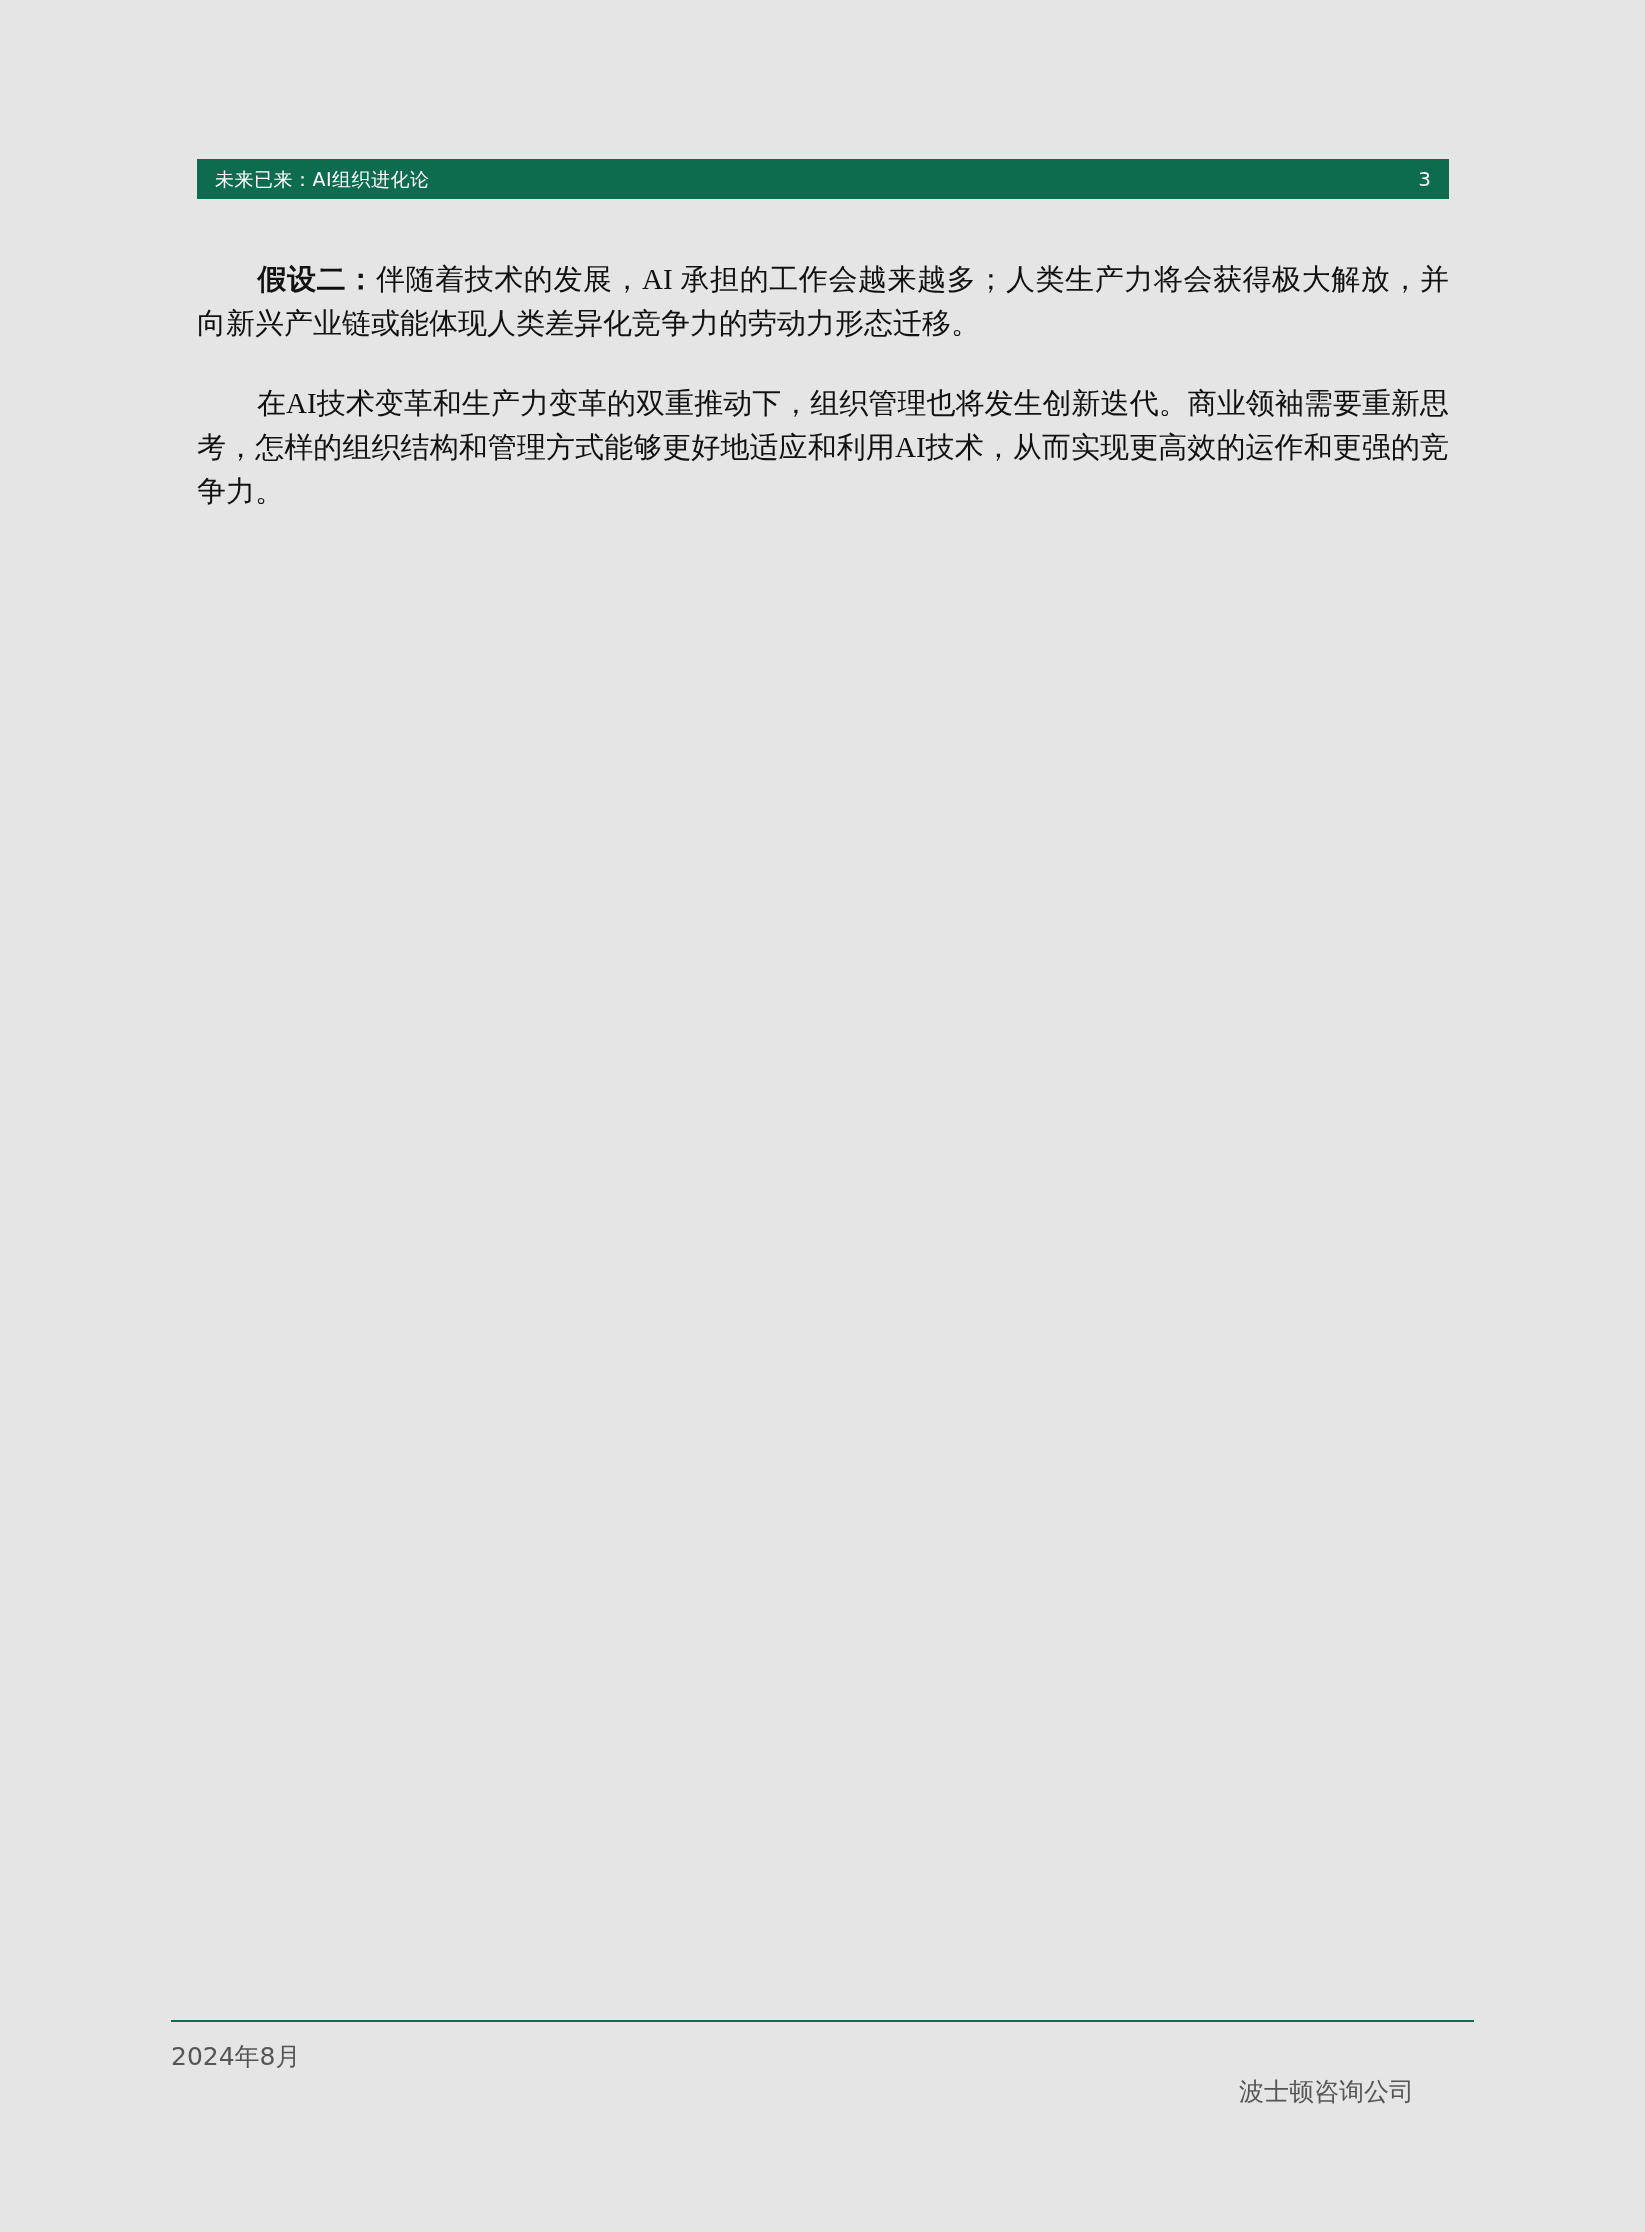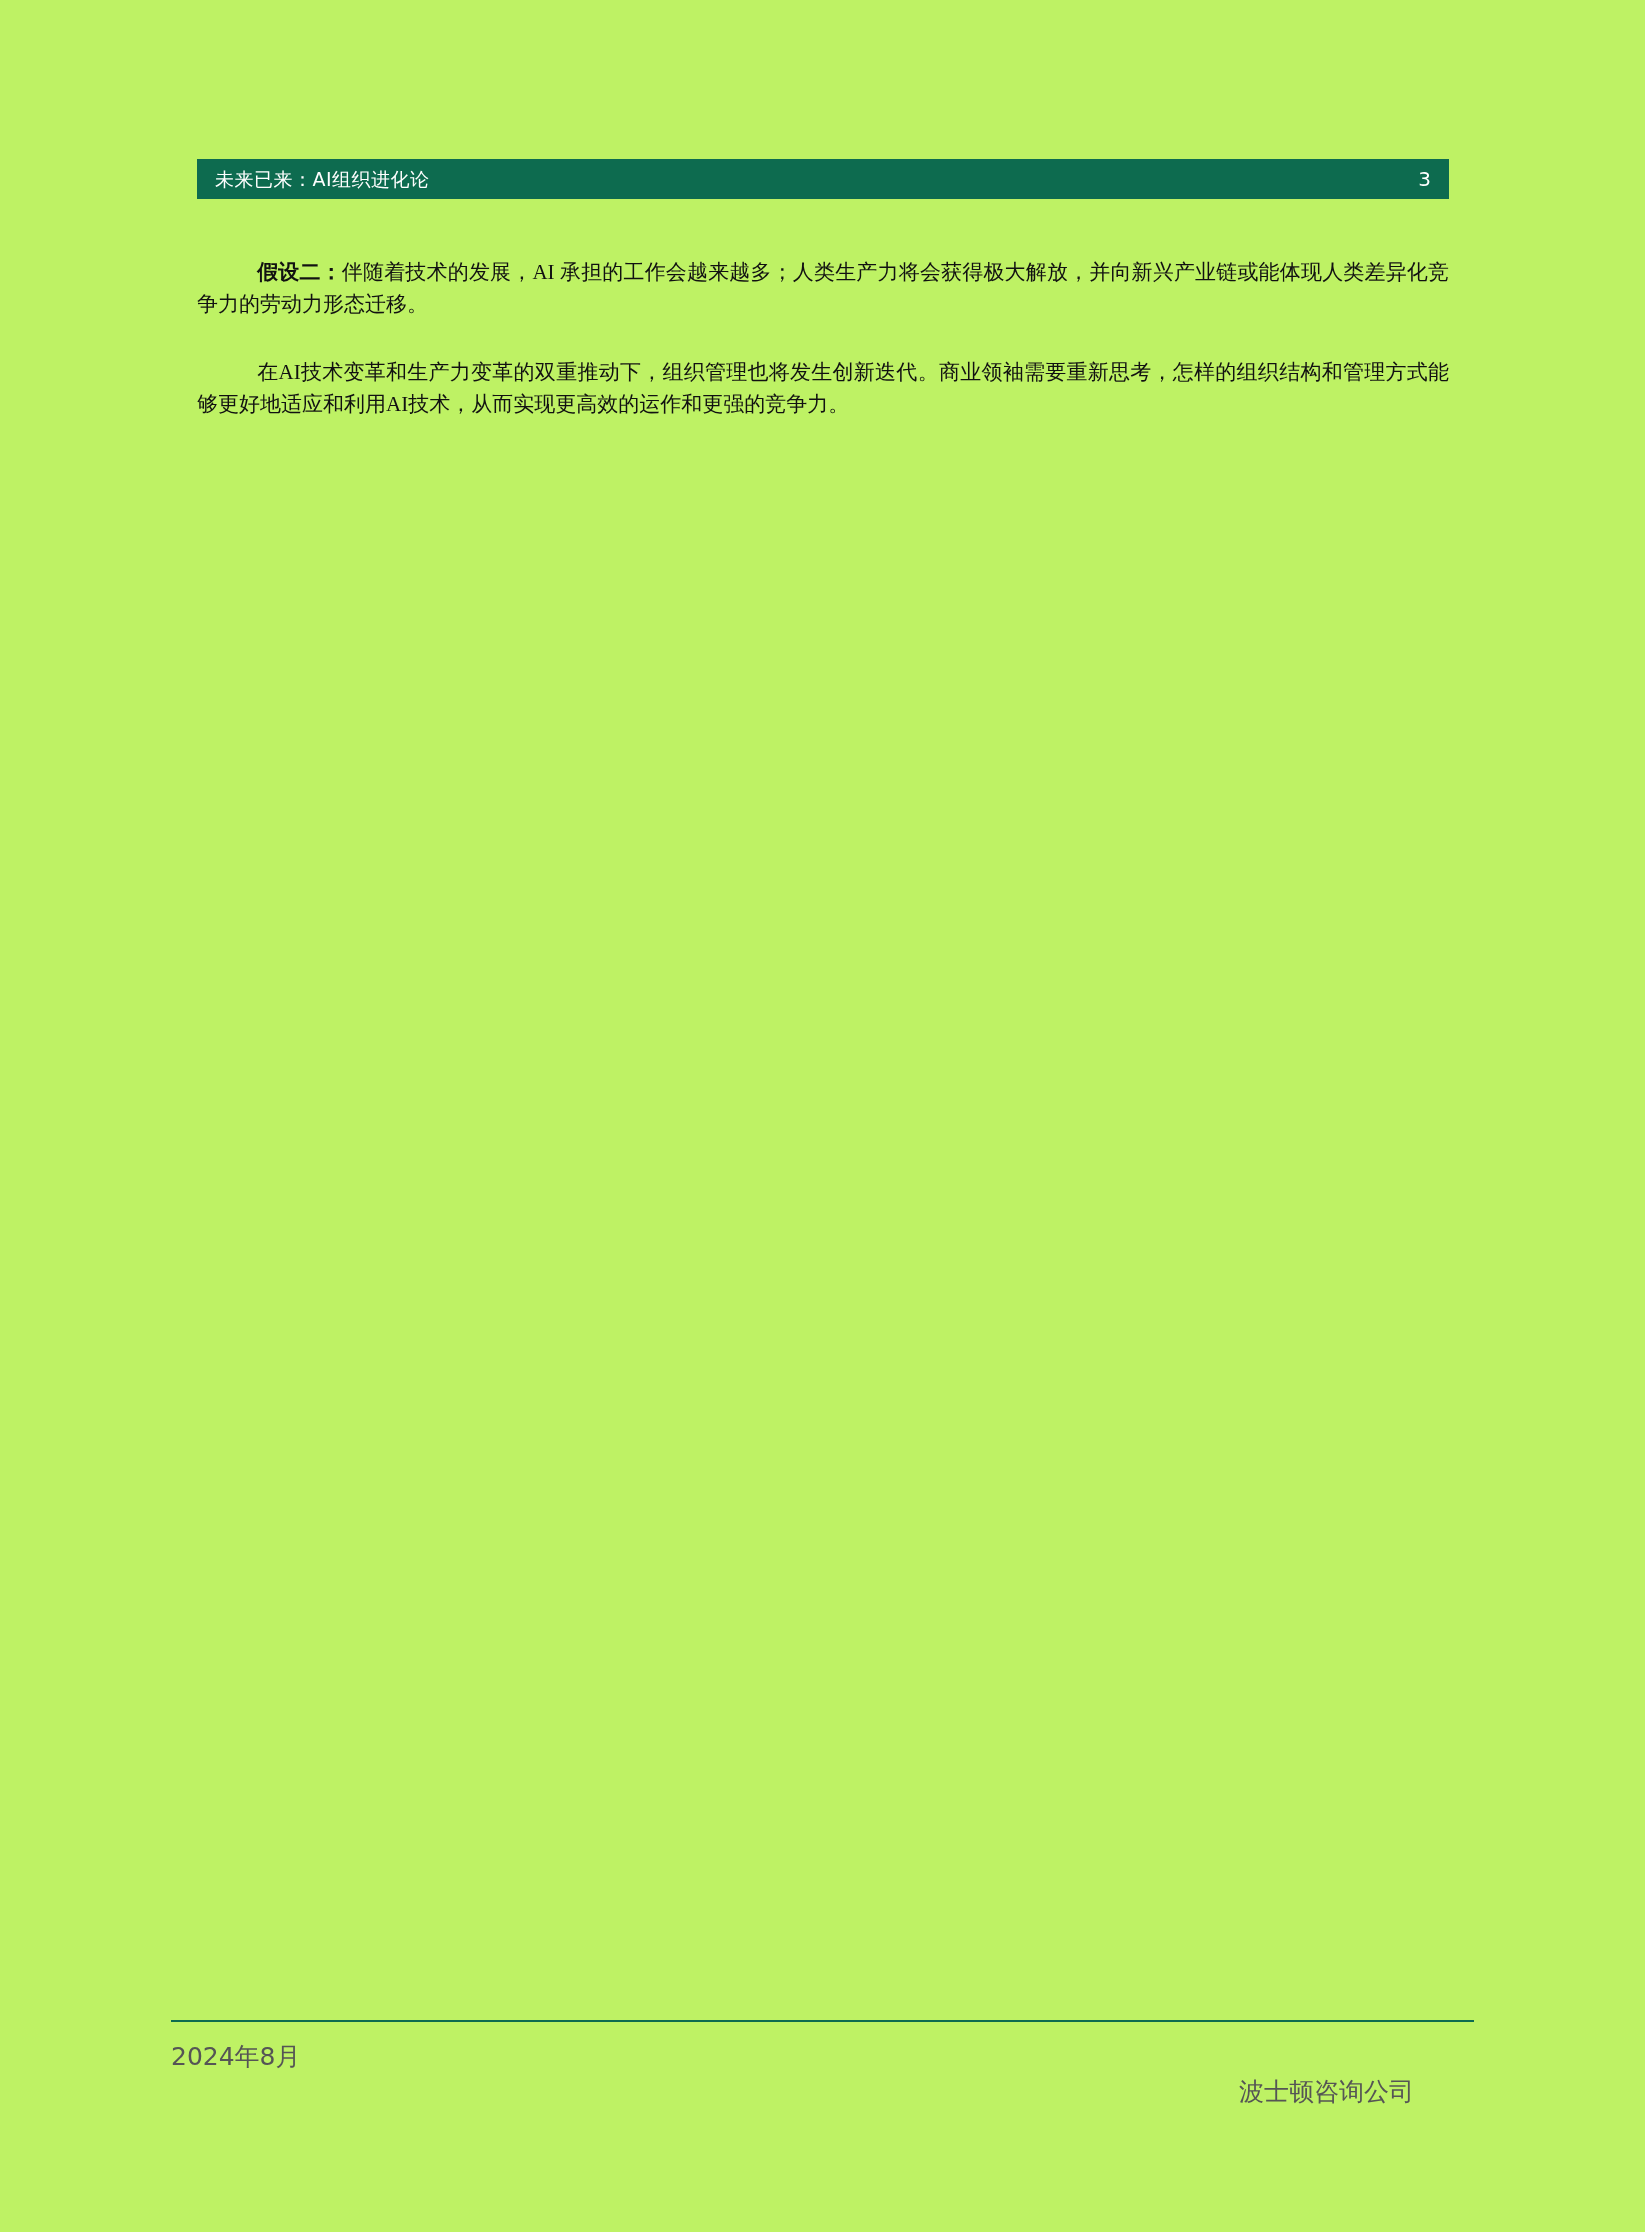--- a/index.html
+++ b/index.html
@@ -11,21 +11,21 @@
     width: 1646px;
     height: 2233px;
     position: relative;
     font-family: "Liberation Serif", serif;
     color: #1a1a1a;
   }
 
   .page {
     position: absolute;
     inset: 0;
-    background: #bef264;
+    background: #e5e5e5;
   }
 
   
   .header-band {
     position: absolute;
     left: 197px;
     top: 159px;
     width: 1252px;
     height: 40px;
     background: #0d6b4f;
@@ -51,21 +51,21 @@
   }
 
   
   .content {
     position: absolute;
     left: 197px;
     top: 257px;
     width: 1252px;
   }
   .para {
-    font-size: 21px;
+    font-size: 29px;
     line-height: 1.52;
     text-align: justify;
     text-justify: inter-character;
     margin: 0 0 36px 0;
     color: #111111;
   }
   .para:last-child { margin-bottom: 12px; }
   .para .indent { display: inline-block; width: 60px; }
   .lead {
     font-weight: bold;

